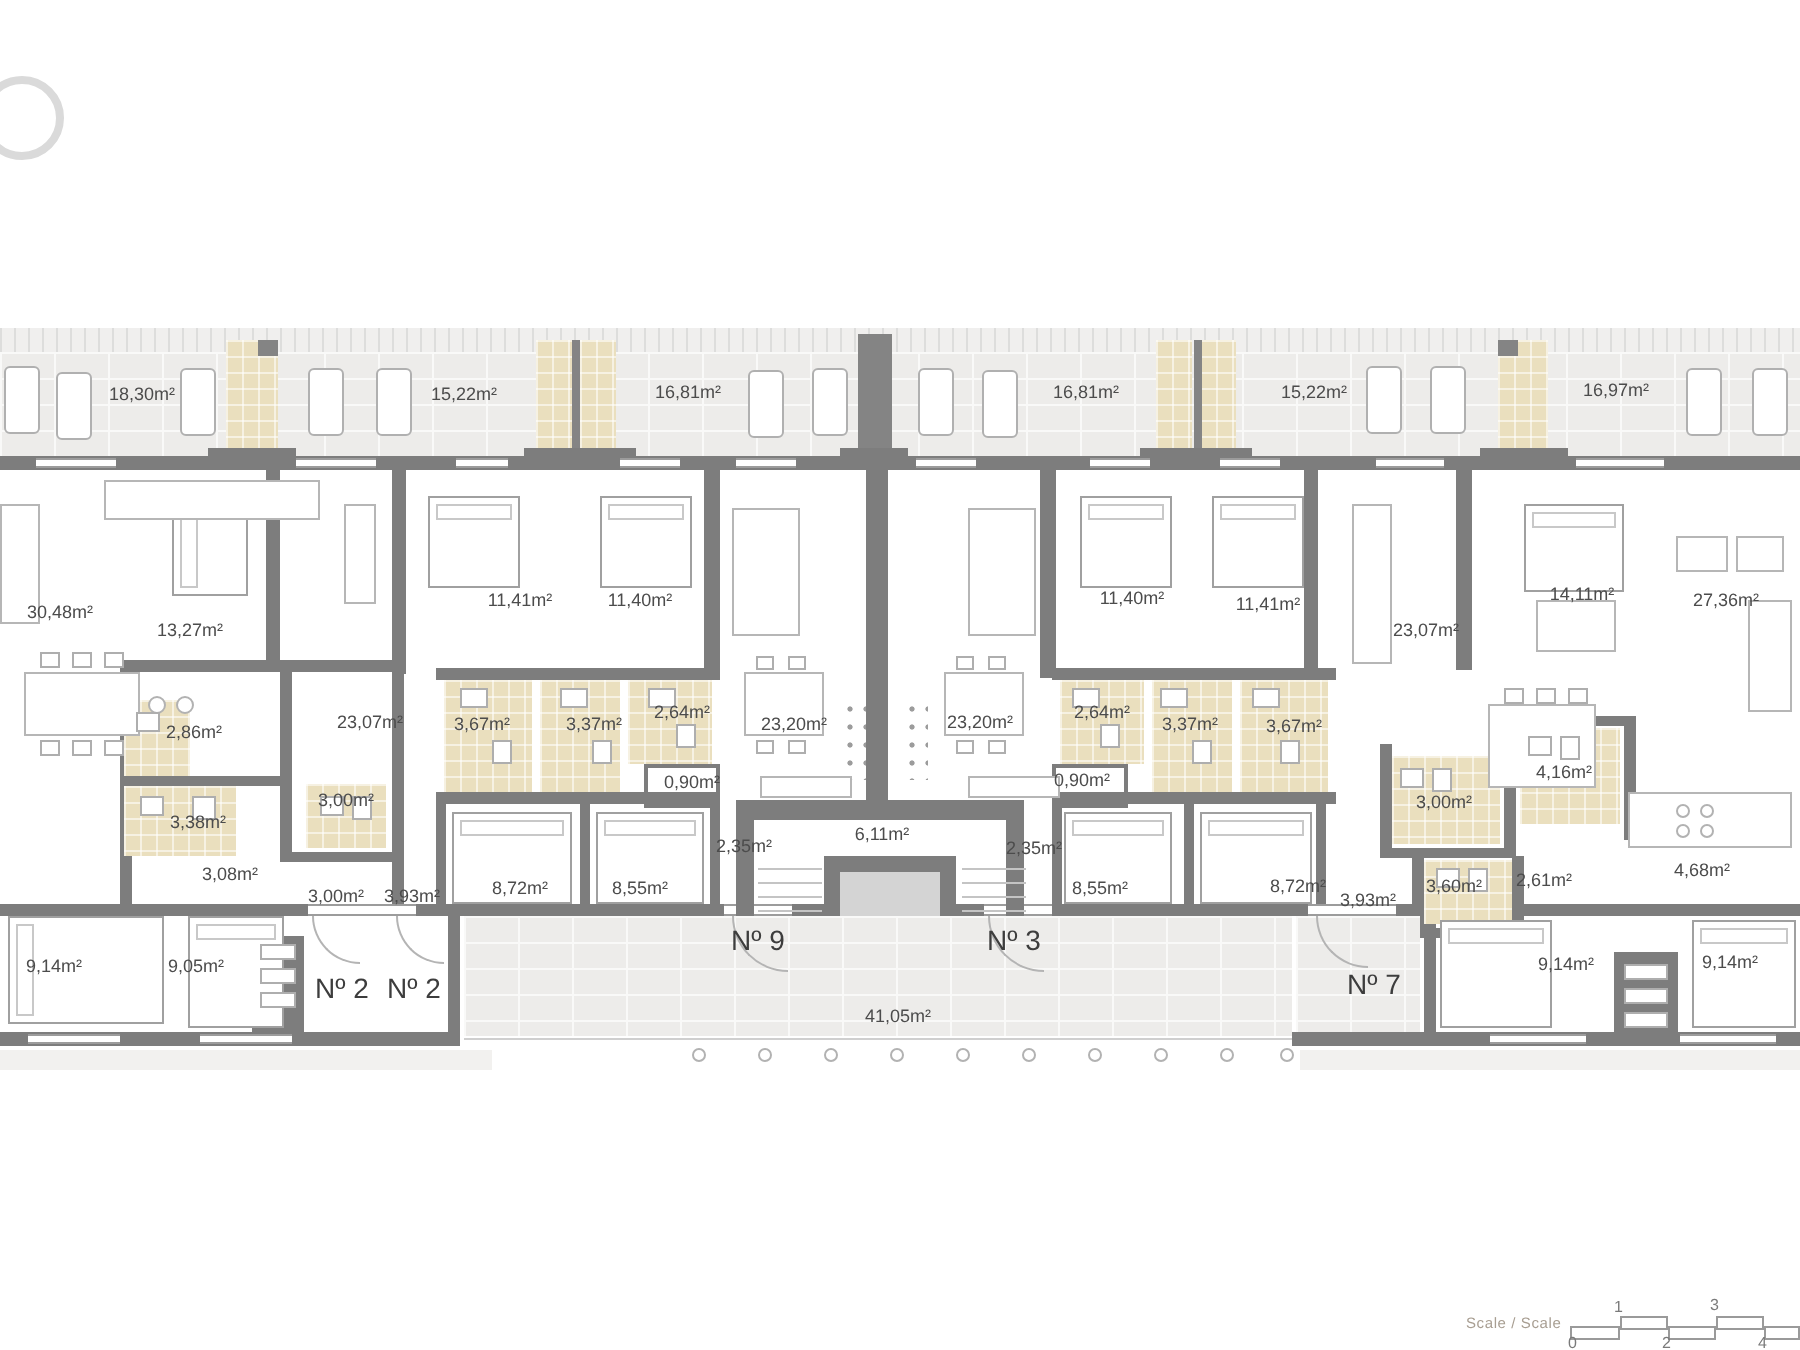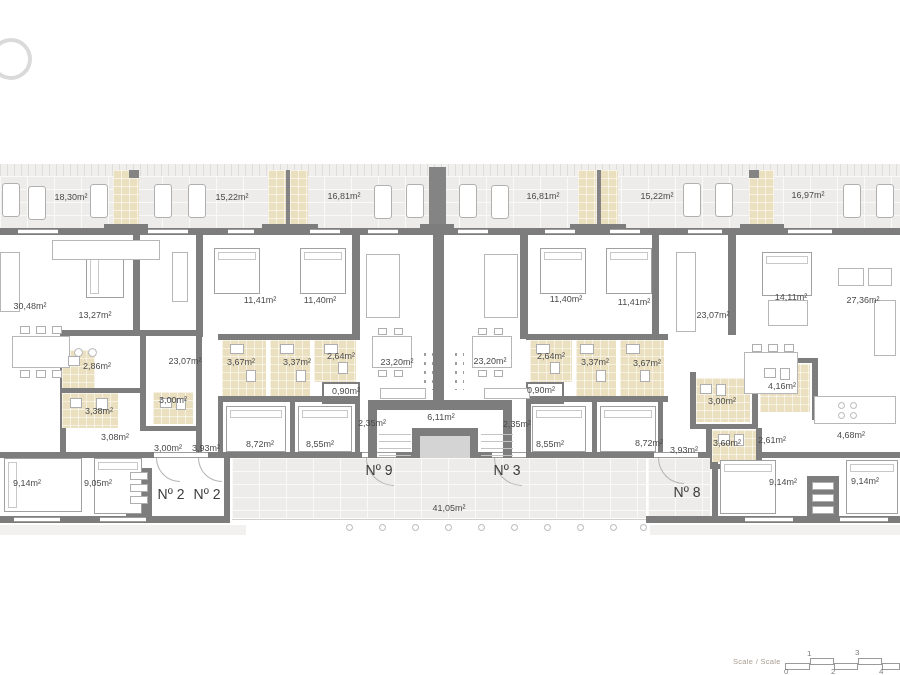--- a/index.html
+++ b/index.html
@@ -385,21 +385,21 @@
     <span class="lbl" style="left:27px;top:483px">9,14m²</span>
     <span class="lbl" style="left:98px;top:483px">9,05m²</span>
     <span class="lbl" style="left:783px;top:482px">9,14m²</span>
     <span class="lbl" style="left:865px;top:481px">9,14m²</span>
     <span class="lbl" style="left:449px;top:508px">41,05m²</span>
 
     <span class="ulbl" style="left:171px;top:494px">Nº 2</span>
     <span class="ulbl" style="left:207px;top:494px">Nº 2</span>
     <span class="ulbl" style="left:379px;top:470px">Nº 9</span>
     <span class="ulbl" style="left:507px;top:470px">Nº 3</span>
-    <span class="ulbl" style="left:687px;top:492px">Nº 8</span>
+    <span class="ulbl" style="left:687px;top:492px">Nº 7</span>
   </div>
 
   <div>
     <span class="slbl" style="left:733px;top:657px">Scale / Scale</span>
     <div class="sbar" style="left:810px;top:658px;width:24px;height:7px"></div>
     <div class="sbar" style="left:858px;top:658px;width:24px;height:7px"></div>
     <div class="sbar" style="left:785px;top:663px;width:25px;height:7px"></div>
     <div class="sbar" style="left:834px;top:663px;width:24px;height:7px"></div>
     <div class="sbar" style="left:882px;top:663px;width:18px;height:7px"></div>
     <span class="scl" style="left:807px;top:649px">1</span>

